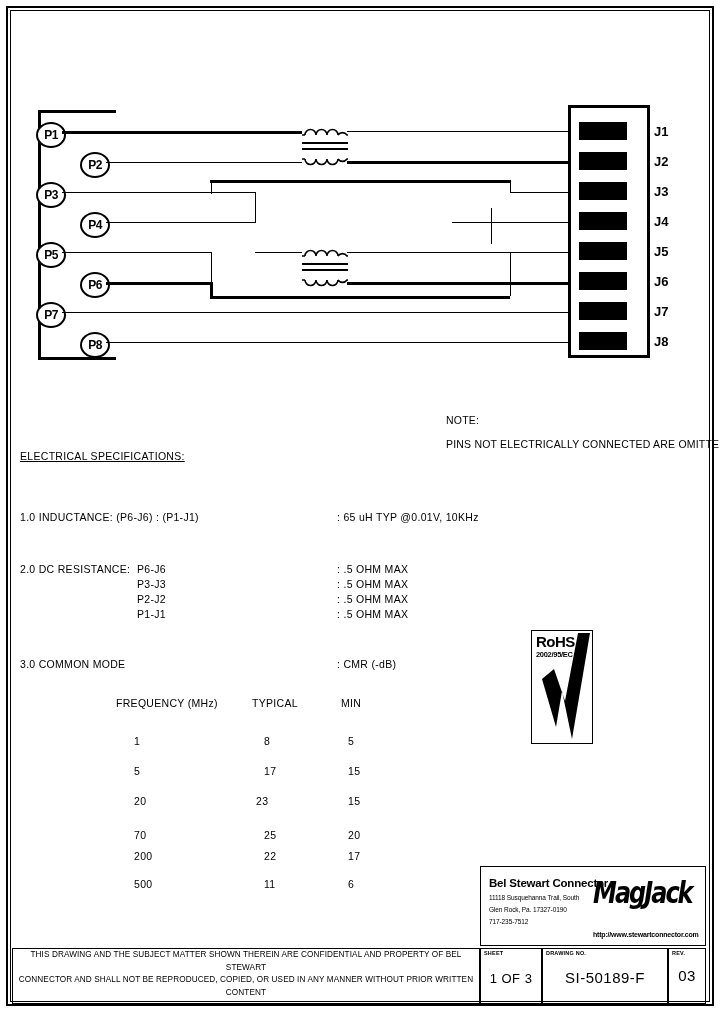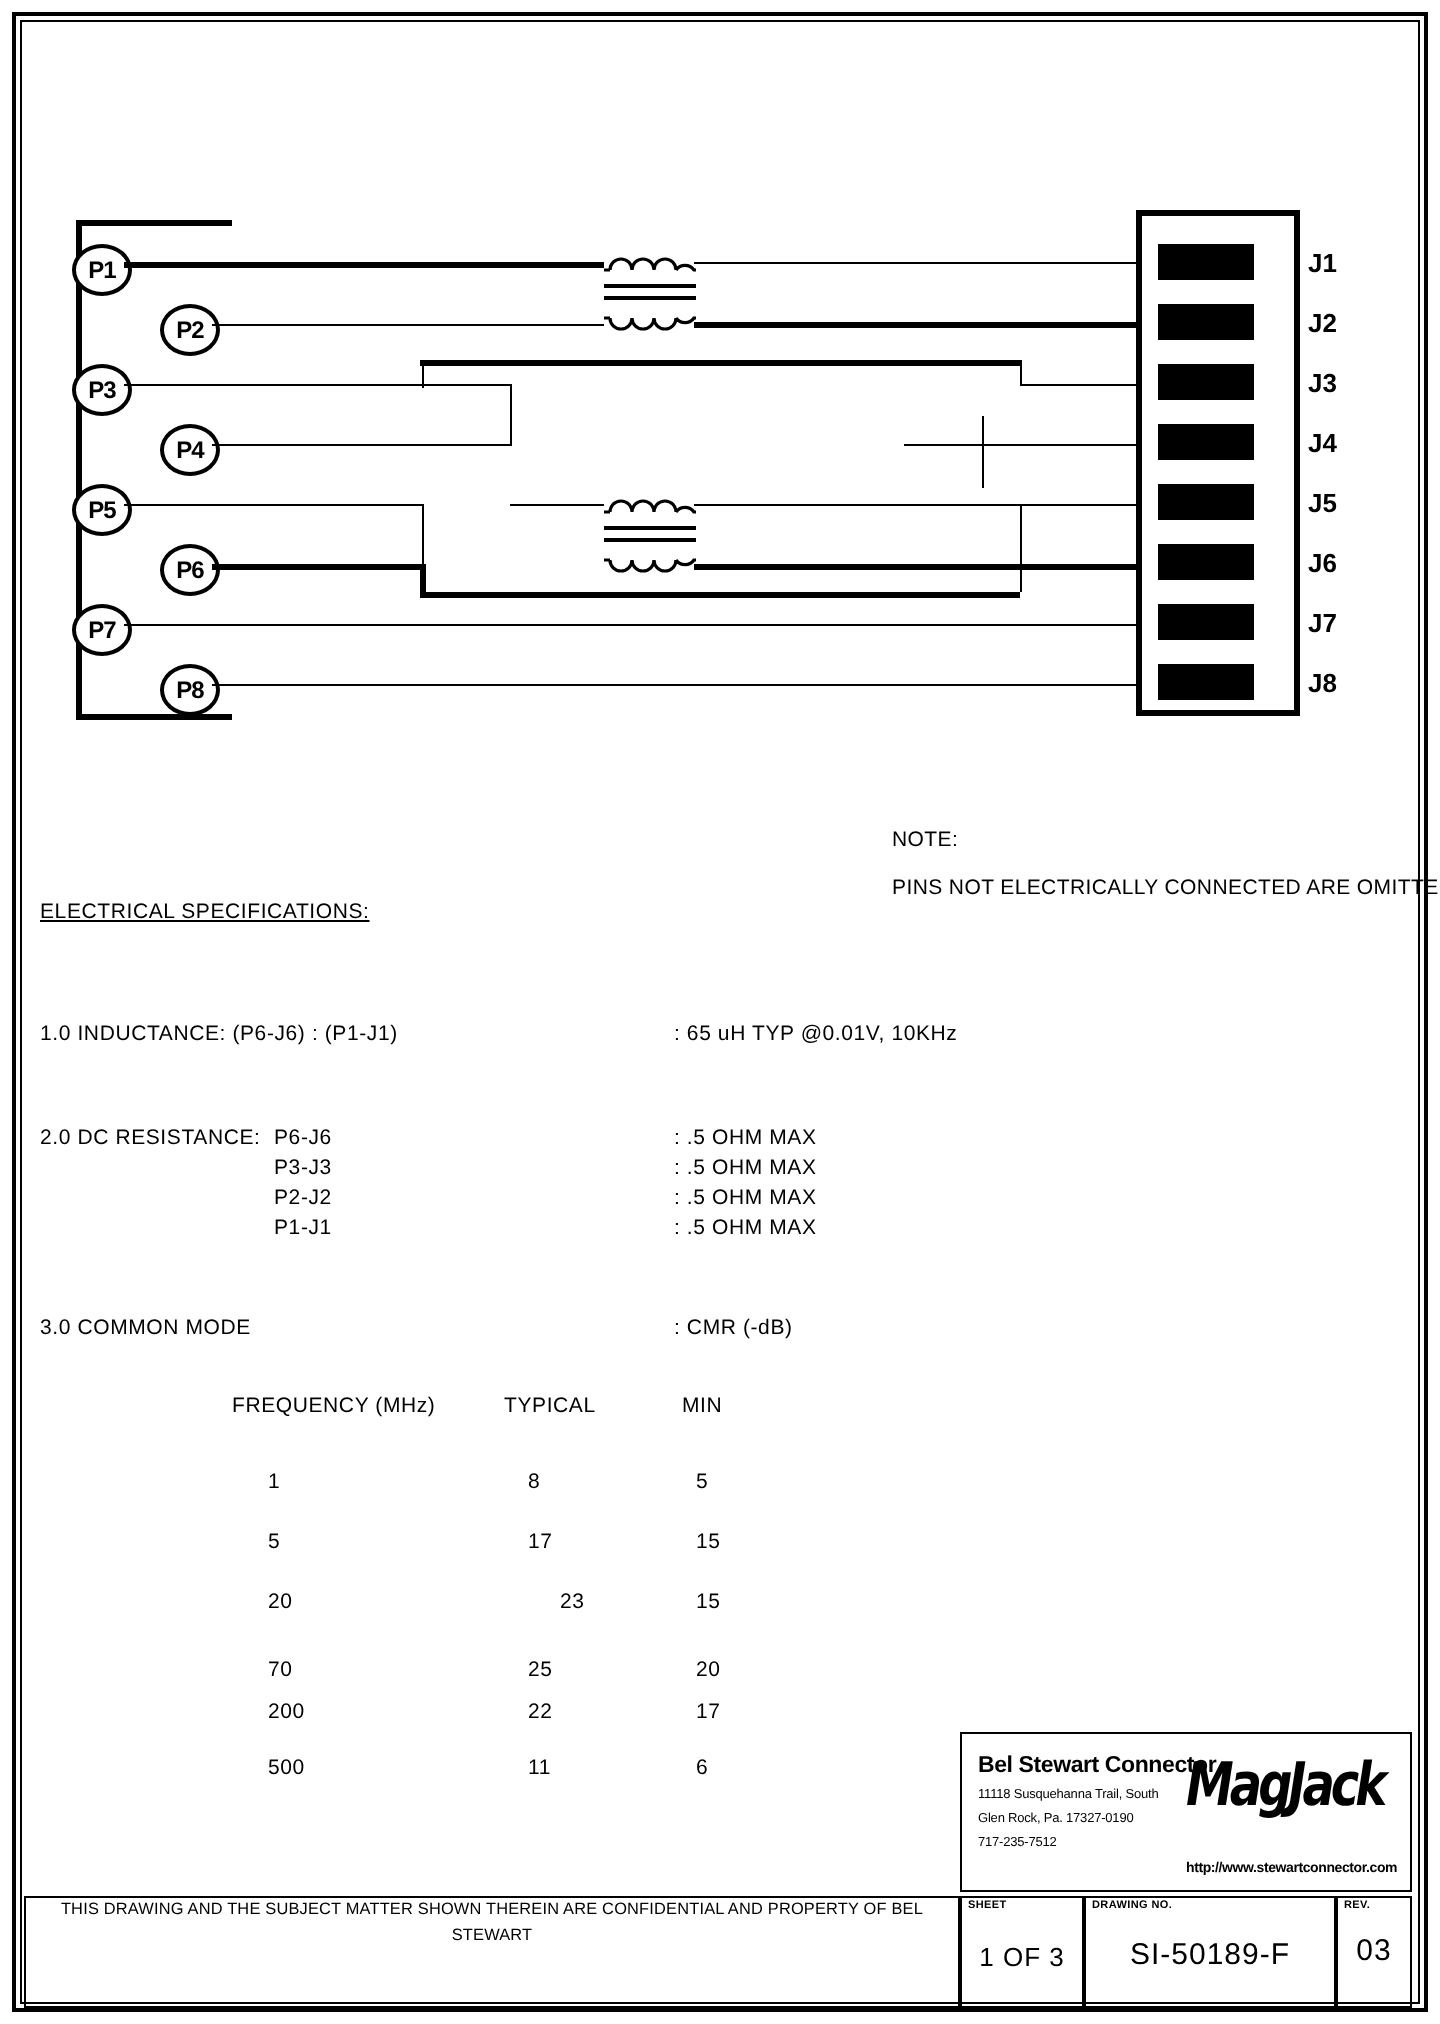--- a/index.html
+++ b/index.html
@@ -196,38 +196,46 @@
 
   <div class="spec" style="left:134px;top:735px;">1</div>
   <div class="spec" style="left:264px;top:735px;">8</div>
   <div class="spec" style="left:348px;top:735px;">5</div>
 
   <div class="spec" style="left:134px;top:765px;">5</div>
   <div class="spec" style="left:264px;top:765px;">17</div>
   <div class="spec" style="left:348px;top:765px;">15</div>
 
   <div class="spec" style="left:134px;top:795px;">20</div>
-  <div class="spec" style="left:280px;top:795px;">23</div>
+  <div class="spec" style="left:256px;top:795px;">23</div>
   <div class="spec" style="left:348px;top:795px;">15</div>
 
   <div class="spec" style="left:134px;top:829px;">70</div>
   <div class="spec" style="left:264px;top:829px;">25</div>
   <div class="spec" style="left:348px;top:829px;">20</div>
 
   <div class="spec" style="left:134px;top:850px;">200</div>
   <div class="spec" style="left:264px;top:850px;">22</div>
   <div class="spec" style="left:348px;top:850px;">17</div>
 
   <div class="spec" style="left:134px;top:878px;">500</div>
   <div class="spec" style="left:264px;top:878px;">11</div>
   <div class="spec" style="left:348px;top:878px;">6</div>
 
+  <div class="rohs">
+    <svg class="rohs-chk" viewBox="0 0 62 114" preserveAspectRatio="none">
+      <path d="M10 48 L24 96 L30 60 L40 108 L58 2 L46 2 L33 70 L22 38 Z" fill="#000"></path>
+    </svg>
+    <div class="rohs-t">RoHS</div>
+    <div class="rohs-s">2002/95/EC</div>
+  </div>
 
   <div class="legal">
     <p>THIS DRAWING AND THE SUBJECT MATTER SHOWN THEREIN ARE CONFIDENTIAL AND PROPERTY OF BEL STEWART</p>
+    <p>CONNECTOR AND SHALL NOT BE REPRODUCED, COPIED, OR USED IN ANY MANNER WITHOUT PRIOR WRITTEN CONTENT</p>
   </div>
 
   <div class="tb tb-logo">
     <div class="co-name">Bel Stewart Connector</div>
     <div class="co-addr" style="top:27px;">11118 Susquehanna Trail, South</div>
     <div class="co-addr" style="top:39px;">Glen Rock, Pa. 17327-0190</div>
     <div class="co-addr" style="top:51px;">717-235-7512</div>
     <div class="maglogo">MagJack</div>
     <div class="co-url">http://www.stewartconnector.com</div>
   </div>

